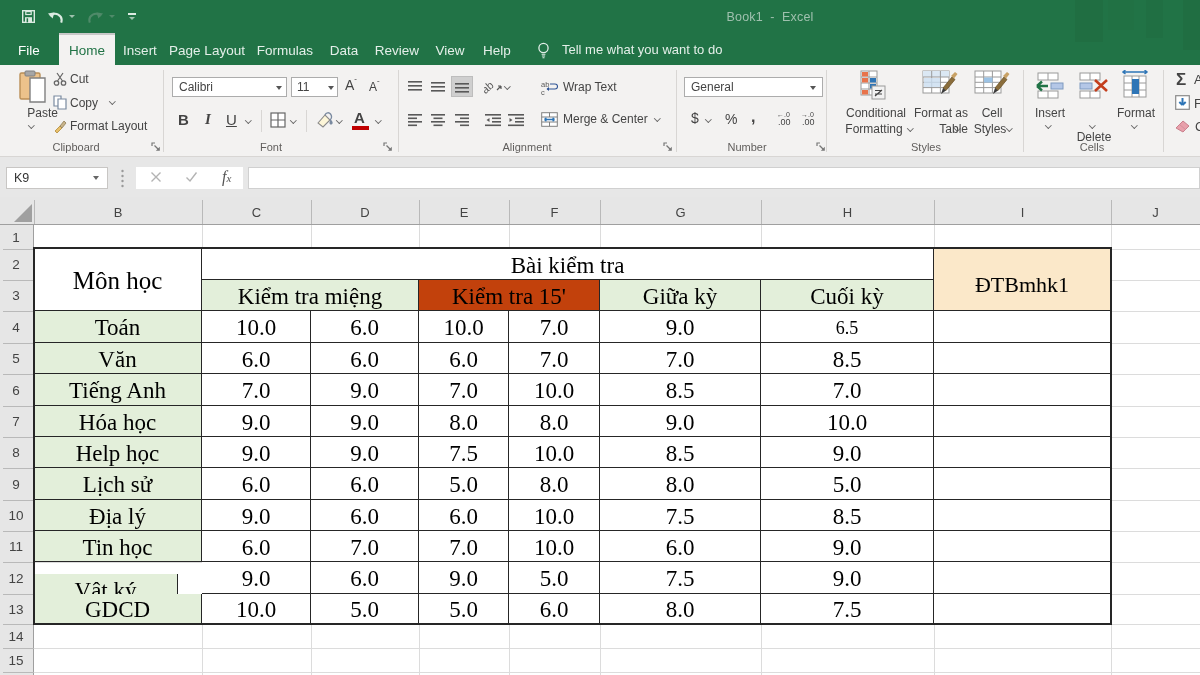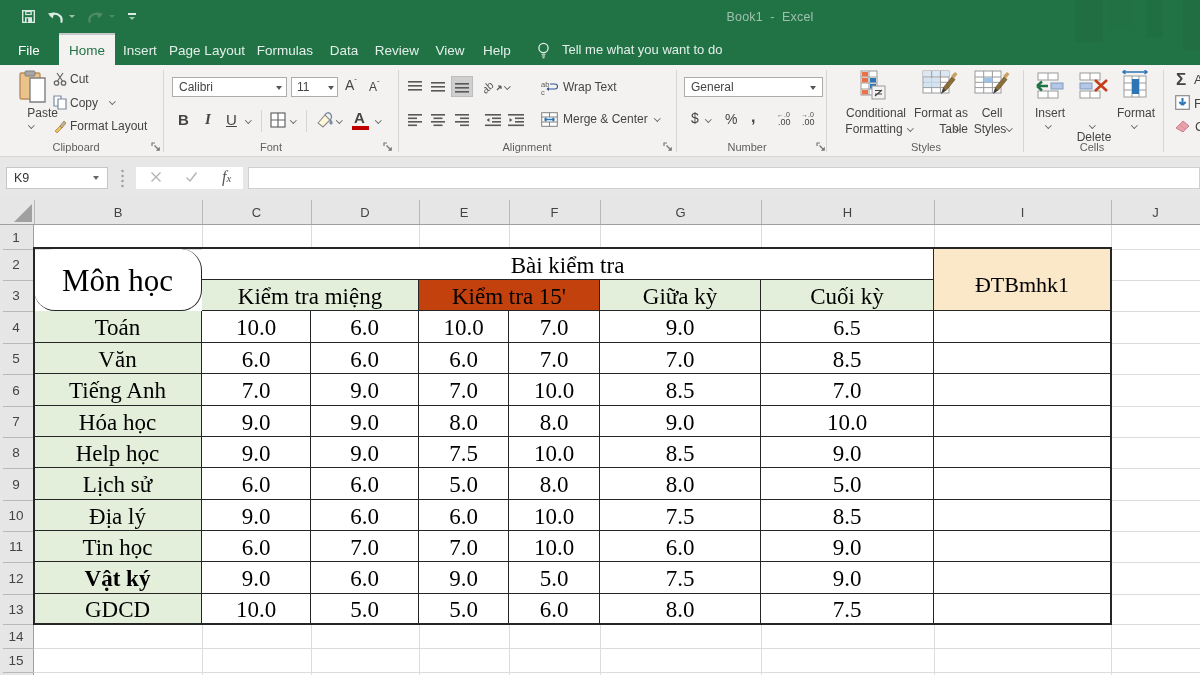--- a/index.html
+++ b/index.html
@@ -393,34 +393,34 @@
 <div class="a" style="left:34px;top:406px;width:1166px;height:1px;background:#dcdcdc;"></div>
 <div class="a" style="left:34px;top:437px;width:1166px;height:1px;background:#dcdcdc;"></div>
 <div class="a" style="left:34px;top:468px;width:1166px;height:1px;background:#dcdcdc;"></div>
 <div class="a" style="left:34px;top:500px;width:1166px;height:1px;background:#dcdcdc;"></div>
 <div class="a" style="left:34px;top:531px;width:1166px;height:1px;background:#dcdcdc;"></div>
 <div class="a" style="left:34px;top:562px;width:1166px;height:1px;background:#dcdcdc;"></div>
 <div class="a" style="left:34px;top:594px;width:1166px;height:1px;background:#dcdcdc;"></div>
 <div class="a" style="left:34px;top:624px;width:1166px;height:1px;background:#dcdcdc;"></div>
 <div class="a" style="left:34px;top:648px;width:1166px;height:1px;background:#dcdcdc;"></div>
 <div class="a" style="left:34px;top:672px;width:1166px;height:1px;background:#dcdcdc;"></div>
-<div class="a ser ctr" style="left:34px;top:249px;width:168px;height:62px;background:#fff;border-right:1.2px solid #262626;border-bottom:1.2px solid #262626;font-size:31px;color:#000;font-weight:normal;padding-top:3px;border-radius:21px;">Môn học</div>
+<div class="a ser ctr" style="left:34px;top:249px;width:168px;height:62px;background:#fff;border-right:1.2px solid #262626;border-bottom:1.2px solid #262626;font-size:25px;color:#000;font-weight:normal;padding-top:3px;">Môn học</div>
 <div class="a ser ctr" style="left:202px;top:249px;width:732px;height:31px;background:#fff;border-right:1.2px solid #262626;border-bottom:1.2px solid #262626;font-size:23px;color:#000;font-weight:normal;padding-top:3px;">Bài kiểm tra</div>
 <div class="a ser ctr" style="left:202px;top:280px;width:217px;height:31px;background:#e3efda;border-right:1.2px solid #262626;border-bottom:1.2px solid #262626;font-size:23px;color:#000;font-weight:normal;padding-top:3px;">Kiểm tra miệng</div>
 <div class="a ser ctr" style="left:419px;top:280px;width:181px;height:31px;background:#c2410c;border-right:1.2px solid #262626;border-bottom:1.2px solid #262626;font-size:23px;color:#000;font-weight:normal;padding-top:3px;">Kiểm tra 15'</div>
 <div class="a ser ctr" style="left:600px;top:280px;width:161px;height:31px;background:#e3efda;border-right:1.2px solid #262626;border-bottom:1.2px solid #262626;font-size:23px;color:#000;font-weight:normal;padding-top:3px;">Giữa kỳ</div>
 <div class="a ser ctr" style="left:761px;top:280px;width:173px;height:31px;background:#e3efda;border-right:1.2px solid #262626;border-bottom:1.2px solid #262626;font-size:23px;color:#000;font-weight:normal;padding-top:3px;">Cuối kỳ</div>
 <div class="a ser ctr" style="left:934px;top:249px;width:177px;height:62px;background:#fbe8c9;border-right:1.2px solid #262626;border-bottom:1.2px solid #262626;font-size:22px;color:#000;font-weight:normal;padding-top:10px;">ĐTBmhk1</div>
 <div class="a ser ctr" style="left:34px;top:311px;width:168px;height:32px;background:#e3efda;border-right:1.2px solid #262626;border-bottom:1.2px solid #262626;font-size:23px;color:#000;font-weight:normal;padding-top:3px;">Toán</div>
 <div class="a ser ctr" style="left:202px;top:311px;width:109px;height:32px;background:#fff;border-right:1.2px solid #262626;border-bottom:1.2px solid #262626;font-size:23px;color:#000;font-weight:normal;padding-top:3px;">10.0</div>
 <div class="a ser ctr" style="left:311px;top:311px;width:108px;height:32px;background:#fff;border-right:1.2px solid #262626;border-bottom:1.2px solid #262626;font-size:23px;color:#000;font-weight:normal;padding-top:3px;">6.0</div>
 <div class="a ser ctr" style="left:419px;top:311px;width:90px;height:32px;background:#fff;border-right:1.2px solid #262626;border-bottom:1.2px solid #262626;font-size:23px;color:#000;font-weight:normal;padding-top:3px;">10.0</div>
 <div class="a ser ctr" style="left:509px;top:311px;width:91px;height:32px;background:#fff;border-right:1.2px solid #262626;border-bottom:1.2px solid #262626;font-size:23px;color:#000;font-weight:normal;padding-top:3px;">7.0</div>
 <div class="a ser ctr" style="left:600px;top:311px;width:161px;height:32px;background:#fff;border-right:1.2px solid #262626;border-bottom:1.2px solid #262626;font-size:23px;color:#000;font-weight:normal;padding-top:3px;">9.0</div>
-<div class="a ser ctr" style="left:761px;top:311px;width:173px;height:32px;background:#fff;border-right:1.2px solid #262626;border-bottom:1.2px solid #262626;font-size:22px;color:#000;font-weight:normal;padding-top:3px;">6.5</div>
+<div class="a ser ctr" style="left:761px;top:311px;width:173px;height:32px;background:#fff;border-right:1.2px solid #262626;border-bottom:1.2px solid #262626;font-size:18px;color:#000;font-weight:normal;padding-top:3px;">6.5</div>
 <div class="a ser ctr" style="left:934px;top:311px;width:177px;height:32px;background:#fff;border-right:1.2px solid #262626;border-bottom:1.2px solid #262626;font-size:19px;color:#000;font-weight:normal;padding-top:3px;"></div>
 <div class="a ser ctr" style="left:34px;top:343px;width:168px;height:31px;background:#e3efda;border-right:1.2px solid #262626;border-bottom:1.2px solid #262626;font-size:23px;color:#000;font-weight:normal;padding-top:3px;">Văn</div>
 <div class="a ser ctr" style="left:202px;top:343px;width:109px;height:31px;background:#fff;border-right:1.2px solid #262626;border-bottom:1.2px solid #262626;font-size:23px;color:#000;font-weight:normal;padding-top:3px;">6.0</div>
 <div class="a ser ctr" style="left:311px;top:343px;width:108px;height:31px;background:#fff;border-right:1.2px solid #262626;border-bottom:1.2px solid #262626;font-size:23px;color:#000;font-weight:normal;padding-top:3px;">6.0</div>
 <div class="a ser ctr" style="left:419px;top:343px;width:90px;height:31px;background:#fff;border-right:1.2px solid #262626;border-bottom:1.2px solid #262626;font-size:23px;color:#000;font-weight:normal;padding-top:3px;">6.0</div>
 <div class="a ser ctr" style="left:509px;top:343px;width:91px;height:31px;background:#fff;border-right:1.2px solid #262626;border-bottom:1.2px solid #262626;font-size:23px;color:#000;font-weight:normal;padding-top:3px;">7.0</div>
 <div class="a ser ctr" style="left:600px;top:343px;width:161px;height:31px;background:#fff;border-right:1.2px solid #262626;border-bottom:1.2px solid #262626;font-size:23px;color:#000;font-weight:normal;padding-top:3px;">7.0</div>
 <div class="a ser ctr" style="left:761px;top:343px;width:173px;height:31px;background:#fff;border-right:1.2px solid #262626;border-bottom:1.2px solid #262626;font-size:23px;color:#000;font-weight:normal;padding-top:3px;">8.5</div>
 <div class="a ser ctr" style="left:934px;top:343px;width:177px;height:31px;background:#fff;border-right:1.2px solid #262626;border-bottom:1.2px solid #262626;font-size:19px;color:#000;font-weight:normal;padding-top:3px;"></div>
 <div class="a ser ctr" style="left:34px;top:374px;width:168px;height:32px;background:#e3efda;border-right:1.2px solid #262626;border-bottom:1.2px solid #262626;font-size:23px;color:#000;font-weight:normal;padding-top:3px;text-align:right;">Tiếng Anh</div>
@@ -464,21 +464,21 @@
 <div class="a ser ctr" style="left:761px;top:500px;width:173px;height:31px;background:#fff;border-right:1.2px solid #262626;border-bottom:1.2px solid #262626;font-size:23px;color:#000;font-weight:normal;padding-top:3px;">8.5</div>
 <div class="a ser ctr" style="left:934px;top:500px;width:177px;height:31px;background:#fff;border-right:1.2px solid #262626;border-bottom:1.2px solid #262626;font-size:19px;color:#000;font-weight:normal;padding-top:3px;"></div>
 <div class="a ser ctr" style="left:34px;top:531px;width:168px;height:31px;background:#e3efda;border-right:1.2px solid #262626;border-bottom:1.2px solid #262626;font-size:23px;color:#000;font-weight:normal;padding-top:3px;">Tin học</div>
 <div class="a ser ctr" style="left:202px;top:531px;width:109px;height:31px;background:#fff;border-right:1.2px solid #262626;border-bottom:1.2px solid #262626;font-size:23px;color:#000;font-weight:normal;padding-top:3px;">6.0</div>
 <div class="a ser ctr" style="left:311px;top:531px;width:108px;height:31px;background:#fff;border-right:1.2px solid #262626;border-bottom:1.2px solid #262626;font-size:23px;color:#000;font-weight:normal;padding-top:3px;">7.0</div>
 <div class="a ser ctr" style="left:419px;top:531px;width:90px;height:31px;background:#fff;border-right:1.2px solid #262626;border-bottom:1.2px solid #262626;font-size:23px;color:#000;font-weight:normal;padding-top:3px;">7.0</div>
 <div class="a ser ctr" style="left:509px;top:531px;width:91px;height:31px;background:#fff;border-right:1.2px solid #262626;border-bottom:1.2px solid #262626;font-size:23px;color:#000;font-weight:normal;padding-top:3px;">10.0</div>
 <div class="a ser ctr" style="left:600px;top:531px;width:161px;height:31px;background:#fff;border-right:1.2px solid #262626;border-bottom:1.2px solid #262626;font-size:23px;color:#000;font-weight:normal;padding-top:3px;">6.0</div>
 <div class="a ser ctr" style="left:761px;top:531px;width:173px;height:31px;background:#fff;border-right:1.2px solid #262626;border-bottom:1.2px solid #262626;font-size:23px;color:#000;font-weight:normal;padding-top:3px;">9.0</div>
 <div class="a ser ctr" style="left:934px;top:531px;width:177px;height:31px;background:#fff;border-right:1.2px solid #262626;border-bottom:1.2px solid #262626;font-size:19px;color:#000;font-weight:normal;padding-top:3px;"></div>
-<div class="a ser ctr" style="left:34px;top:562px;width:168px;height:32px;background:#e3efda;border-right:1.2px solid #262626;border-bottom:1.2px solid #262626;font-size:23px;color:#000;font-weight:bold;padding-top:3px;">Vật ký</div>
+<div class="a ser ctr" style="left:34px;top:574px;width:144px;height:32px;background:#e3efda;border-right:1.2px solid #262626;border-bottom:1.2px solid #262626;font-size:23px;color:#000;font-weight:normal;padding-top:3px;">Vật ký</div>
 <div class="a ser ctr" style="left:202px;top:562px;width:109px;height:32px;background:#fff;border-right:1.2px solid #262626;border-bottom:1.2px solid #262626;font-size:23px;color:#000;font-weight:normal;padding-top:3px;">9.0</div>
 <div class="a ser ctr" style="left:311px;top:562px;width:108px;height:32px;background:#fff;border-right:1.2px solid #262626;border-bottom:1.2px solid #262626;font-size:23px;color:#000;font-weight:normal;padding-top:3px;">6.0</div>
 <div class="a ser ctr" style="left:419px;top:562px;width:90px;height:32px;background:#fff;border-right:1.2px solid #262626;border-bottom:1.2px solid #262626;font-size:23px;color:#000;font-weight:normal;padding-top:3px;">9.0</div>
 <div class="a ser ctr" style="left:509px;top:562px;width:91px;height:32px;background:#fff;border-right:1.2px solid #262626;border-bottom:1.2px solid #262626;font-size:23px;color:#000;font-weight:normal;padding-top:3px;">5.0</div>
 <div class="a ser ctr" style="left:600px;top:562px;width:161px;height:32px;background:#fff;border-right:1.2px solid #262626;border-bottom:1.2px solid #262626;font-size:23px;color:#000;font-weight:normal;padding-top:3px;">7.5</div>
 <div class="a ser ctr" style="left:761px;top:562px;width:173px;height:32px;background:#fff;border-right:1.2px solid #262626;border-bottom:1.2px solid #262626;font-size:23px;color:#000;font-weight:normal;padding-top:3px;">9.0</div>
 <div class="a ser ctr" style="left:934px;top:562px;width:177px;height:32px;background:#fff;border-right:1.2px solid #262626;border-bottom:1.2px solid #262626;font-size:19px;color:#000;font-weight:normal;padding-top:3px;"></div>
 <div class="a ser ctr" style="left:34px;top:594px;width:168px;height:30px;background:#e3efda;border-right:1.2px solid #262626;border-bottom:1.2px solid #262626;font-size:23px;color:#000;font-weight:normal;padding-top:3px;">GDCD</div>
 <div class="a ser ctr" style="left:202px;top:594px;width:109px;height:30px;background:#fff;border-right:1.2px solid #262626;border-bottom:1.2px solid #262626;font-size:23px;color:#000;font-weight:normal;padding-top:3px;">10.0</div>
 <div class="a ser ctr" style="left:311px;top:594px;width:108px;height:30px;background:#fff;border-right:1.2px solid #262626;border-bottom:1.2px solid #262626;font-size:23px;color:#000;font-weight:normal;padding-top:3px;">5.0</div>

